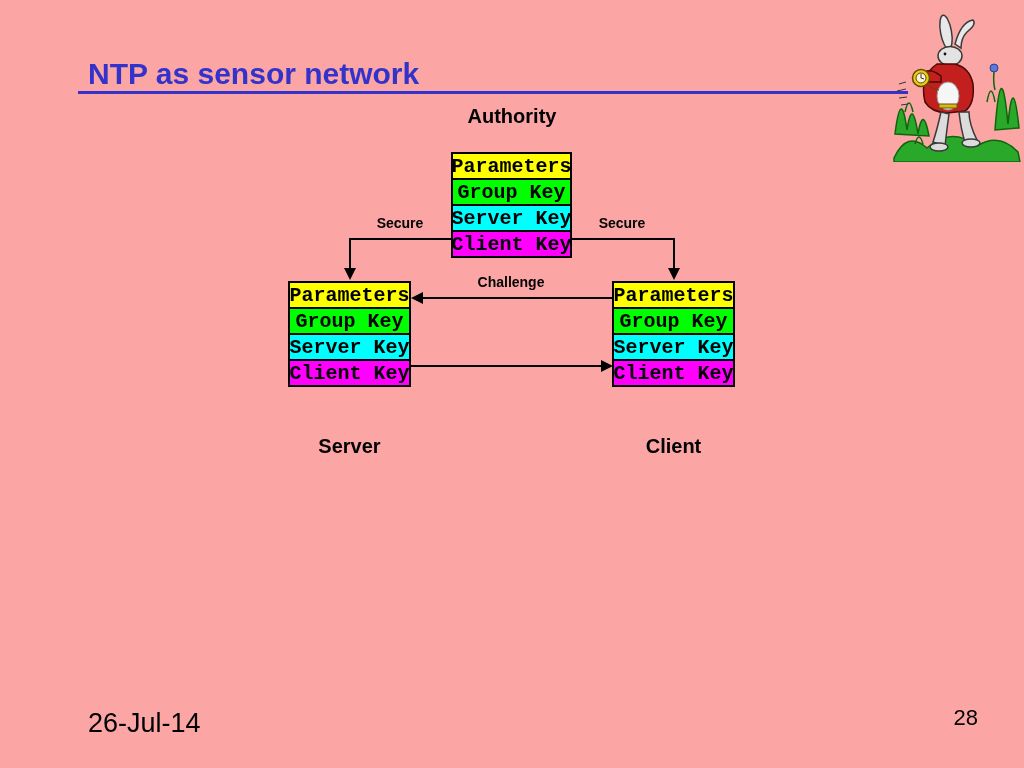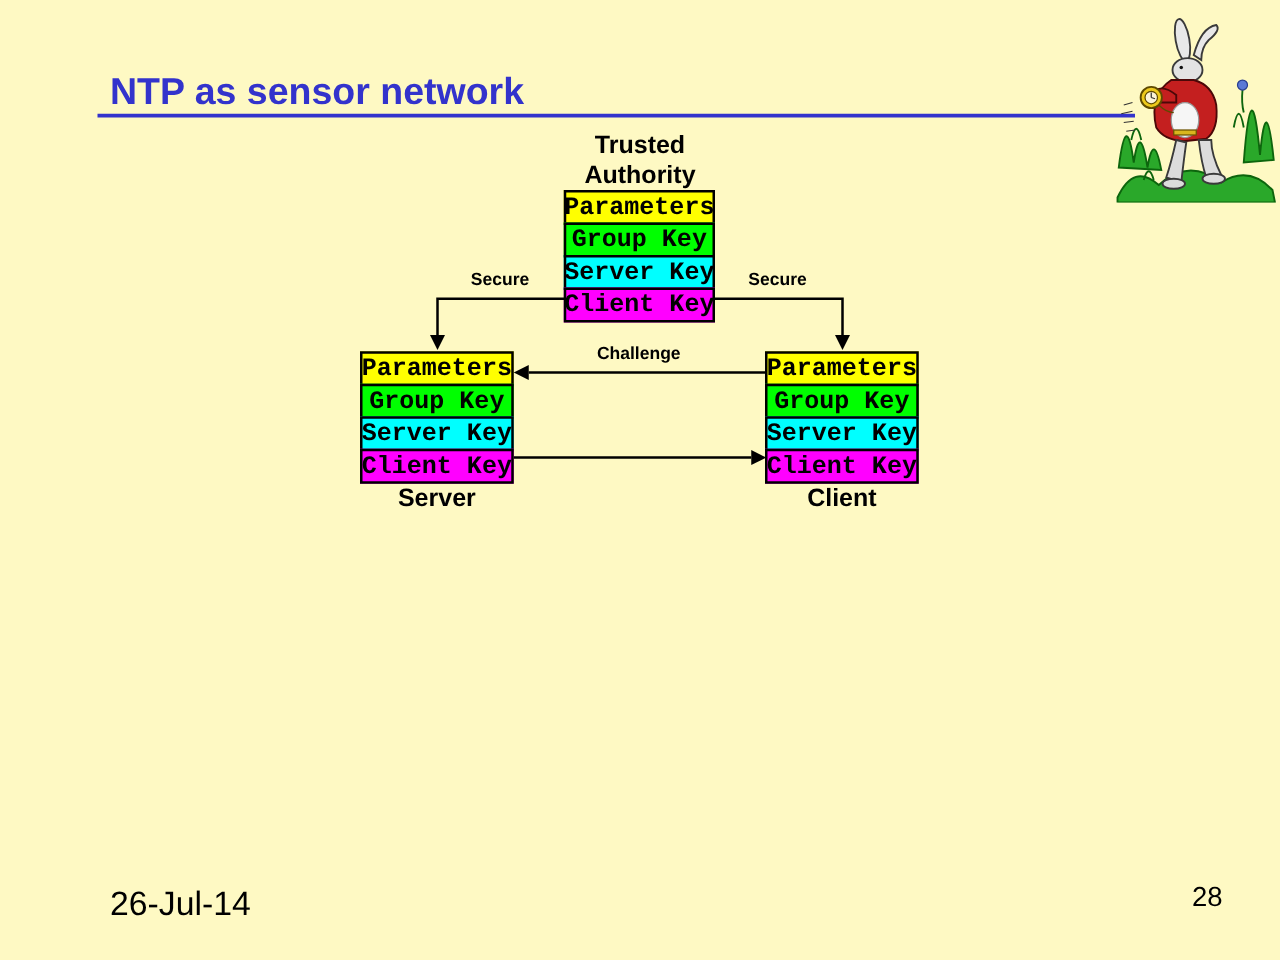--- a/index.html
+++ b/index.html
@@ -1,19 +1,19 @@
 <!DOCTYPE html>
 <html><head>
 <meta charset="utf-8">
 <style>
   html, body { margin: 0; padding: 0; background: #ffffff; }
   .slide {
     position: relative;
     width: 1024px; height: 768px;
-    background: #fef9c3;
+    background: #fca5a5;
     font-family: "Liberation Sans", sans-serif;
     overflow: hidden;
     color: #000;
   }
   .title {
     position: absolute; left: 88px; top: 57px;
     font-size: 30px; font-weight: bold; letter-spacing: 0px;
     white-space: nowrap;
   }
   .title-underline {
@@ -34,21 +34,21 @@
     border: 2px solid #000; box-sizing: border-box;
     display: flex; align-items: center; justify-content: center;
     font-size: 20px; font-weight: bold; white-space: nowrap; font-family: Liberation Mono, monospace;
   }
   .stack .krow:first-child { margin-top: 0; }
   #stack-authority { left: 451px; top: 152px; width: 121px; }
   #stack-server    { left: 288px; top: 281px; width: 123px; }
   #stack-client    { left: 612px; top: 281px; width: 123px; }
   .stack-caption {
     position: absolute; text-align: center;
-    font-size: 20px; font-weight: bold;
+    font-size: 20px; font-weight: bold; margin-top: 47px;
   }
   #caption-server { left: 288px; top: 388px; width: 123px; }
   #caption-client { left: 612px; top: 388px; width: 123px; }
   .connectors {
     position: absolute; left: 0; top: 0; width: 1024px; height: 768px;
     pointer-events: none;
   }
   .edge-label {
     position: absolute; text-align: center;
     font-size: 14px; font-weight: bold; white-space: nowrap;
@@ -100,21 +100,20 @@
       <path d="M50 100 Q46 118 42 130 L54 134 Q56 116 58 102 Z" fill="#dcdcdc" stroke="#3a3a3a" stroke-width="1.5"></path>
       <path d="M68 100 Q70 118 74 130 L86 128 Q78 112 78 100 Z" fill="#dcdcdc" stroke="#3a3a3a" stroke-width="1.5"></path>
       <ellipse cx="48" cy="135" rx="9" ry="4" fill="#dcdcdc" stroke="#3a3a3a" stroke-width="1.5"></ellipse>
       <ellipse cx="80" cy="131" rx="9" ry="4" fill="#dcdcdc" stroke="#3a3a3a" stroke-width="1.5"></ellipse>
       <path d="M103 60 Q102 70 104 78" fill="none" stroke="#0d650d" stroke-width="1.5"></path>
       <circle cx="103" cy="56" r="4" fill="#5b79d6" stroke="#2a3f8f" stroke-width="1"></circle>
     </g>
   </svg>
 
   <div class="ta-label">
-    <div>Trusted</div>
     <div>Authority</div>
   </div>
 
   <div class="stack" id="stack-authority">
     <div class="krow" style="background-color: rgb(255, 255, 0);">Parameters</div>
     <div class="krow" style="background-color: rgb(0, 255, 0);">Group Key</div>
     <div class="krow" style="background-color: rgb(0, 255, 255);">Server Key</div>
     <div class="krow" style="background-color: rgb(255, 0, 255);">Client Key</div>
   </div>
 

